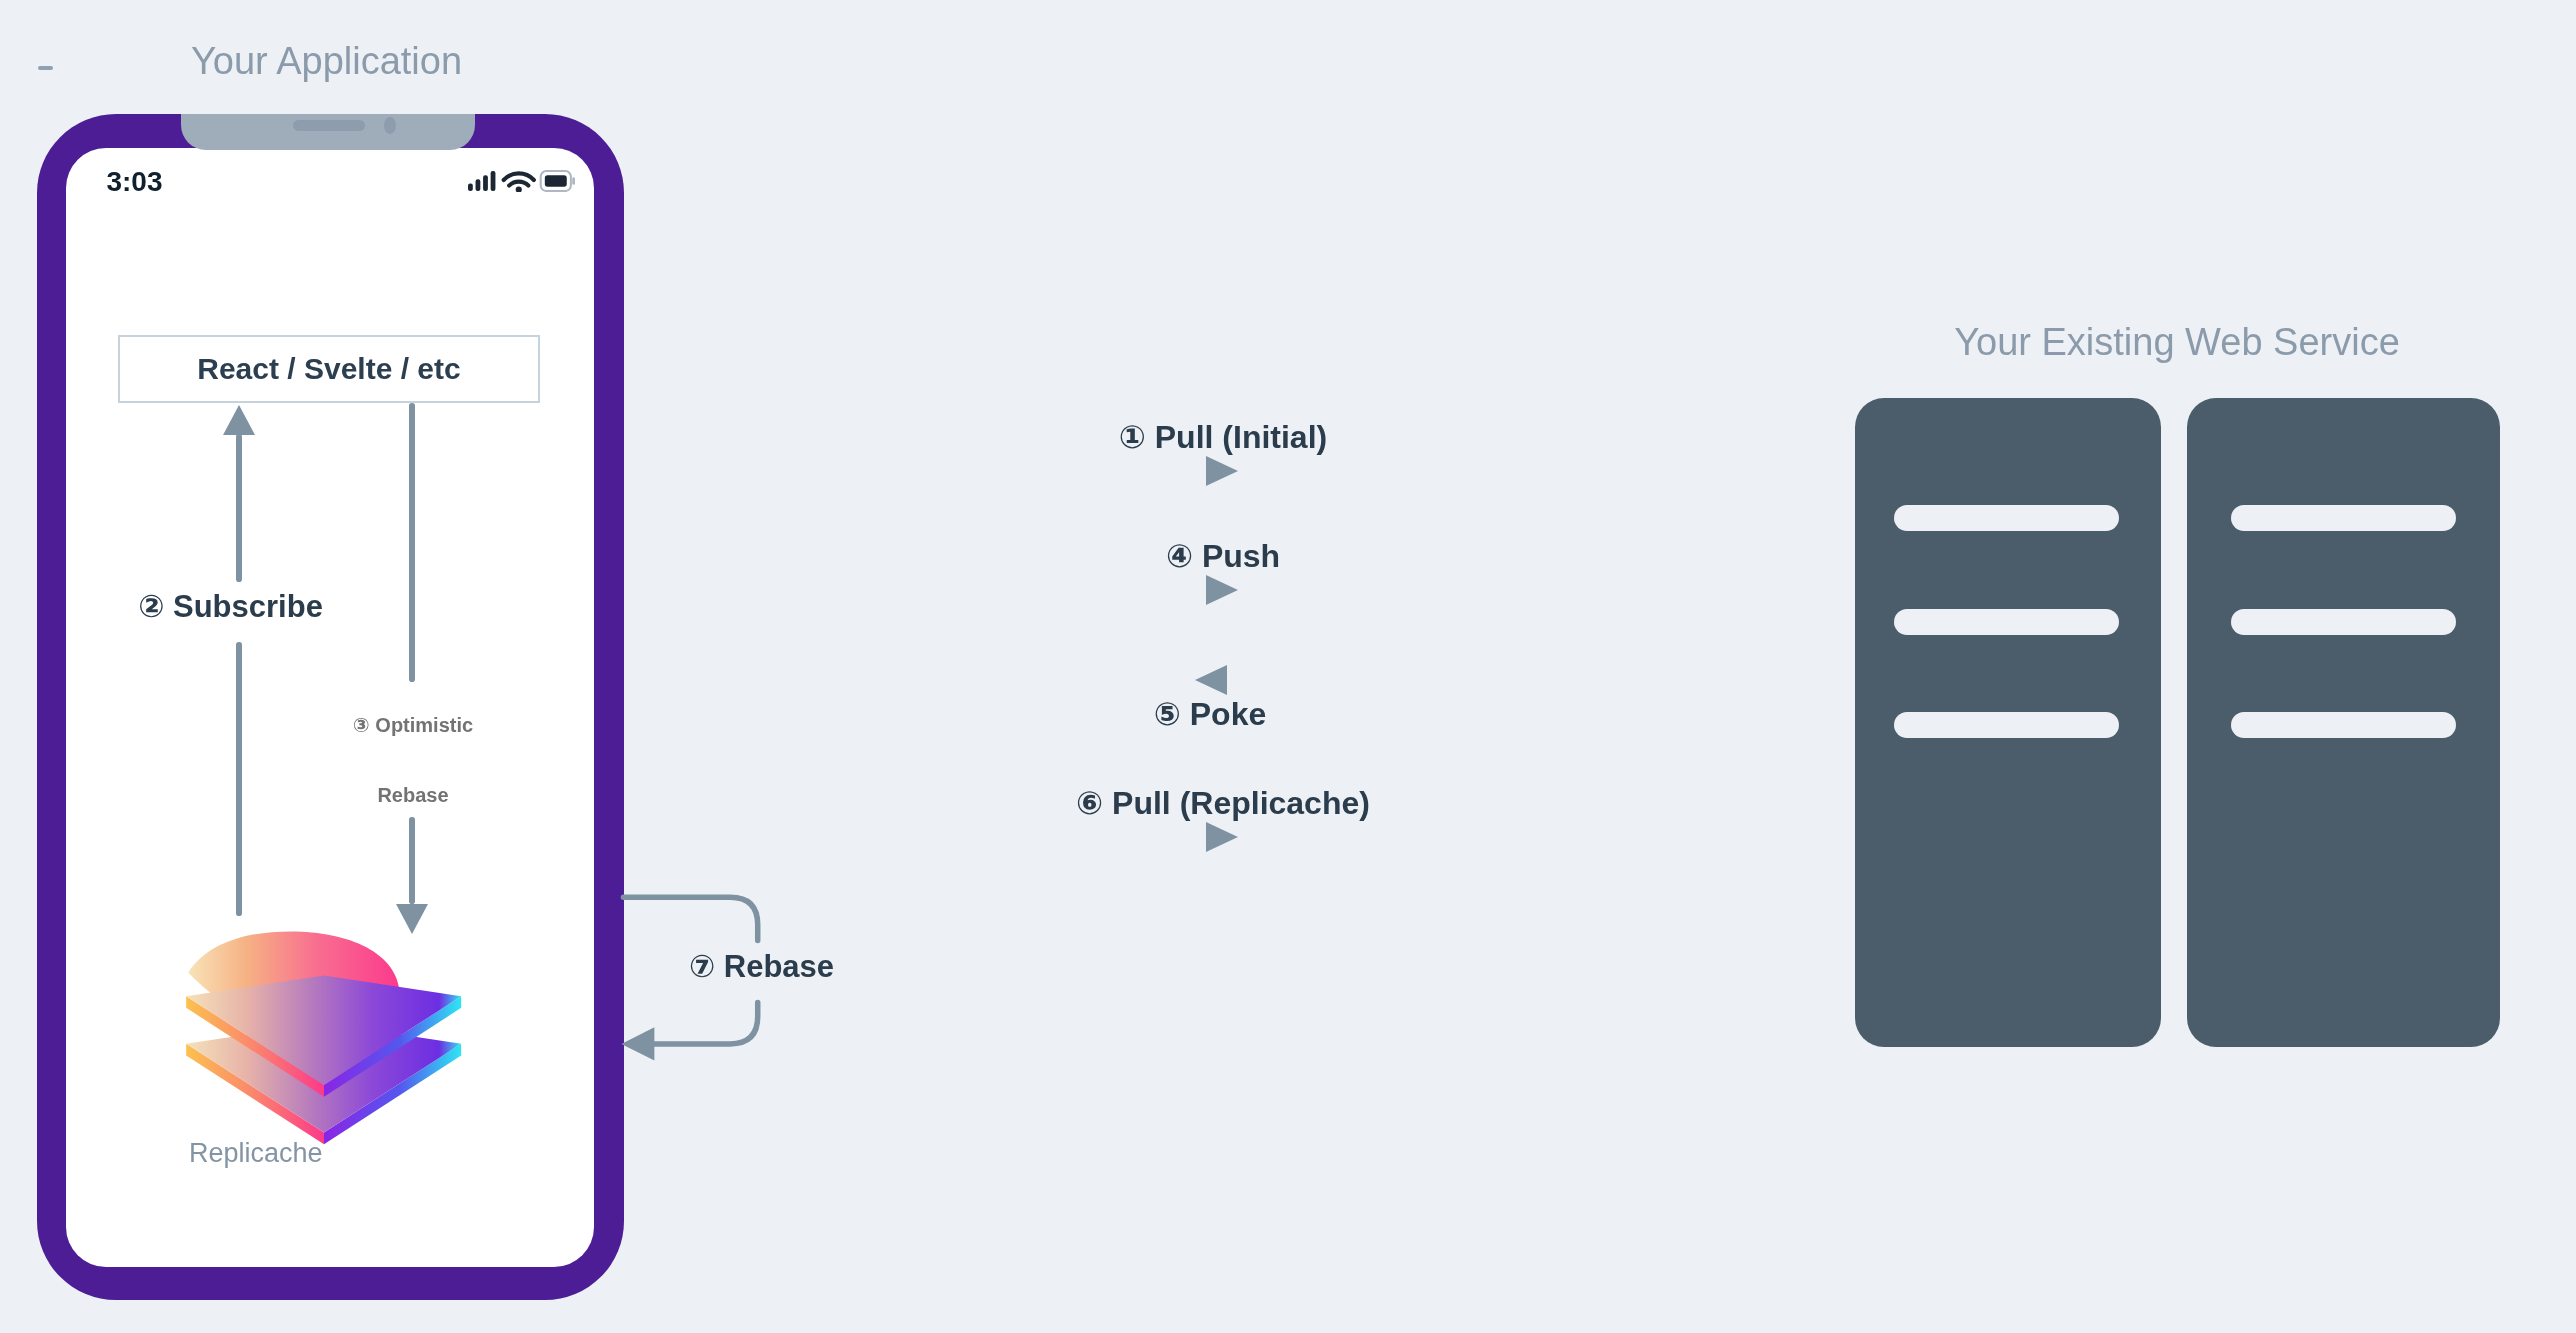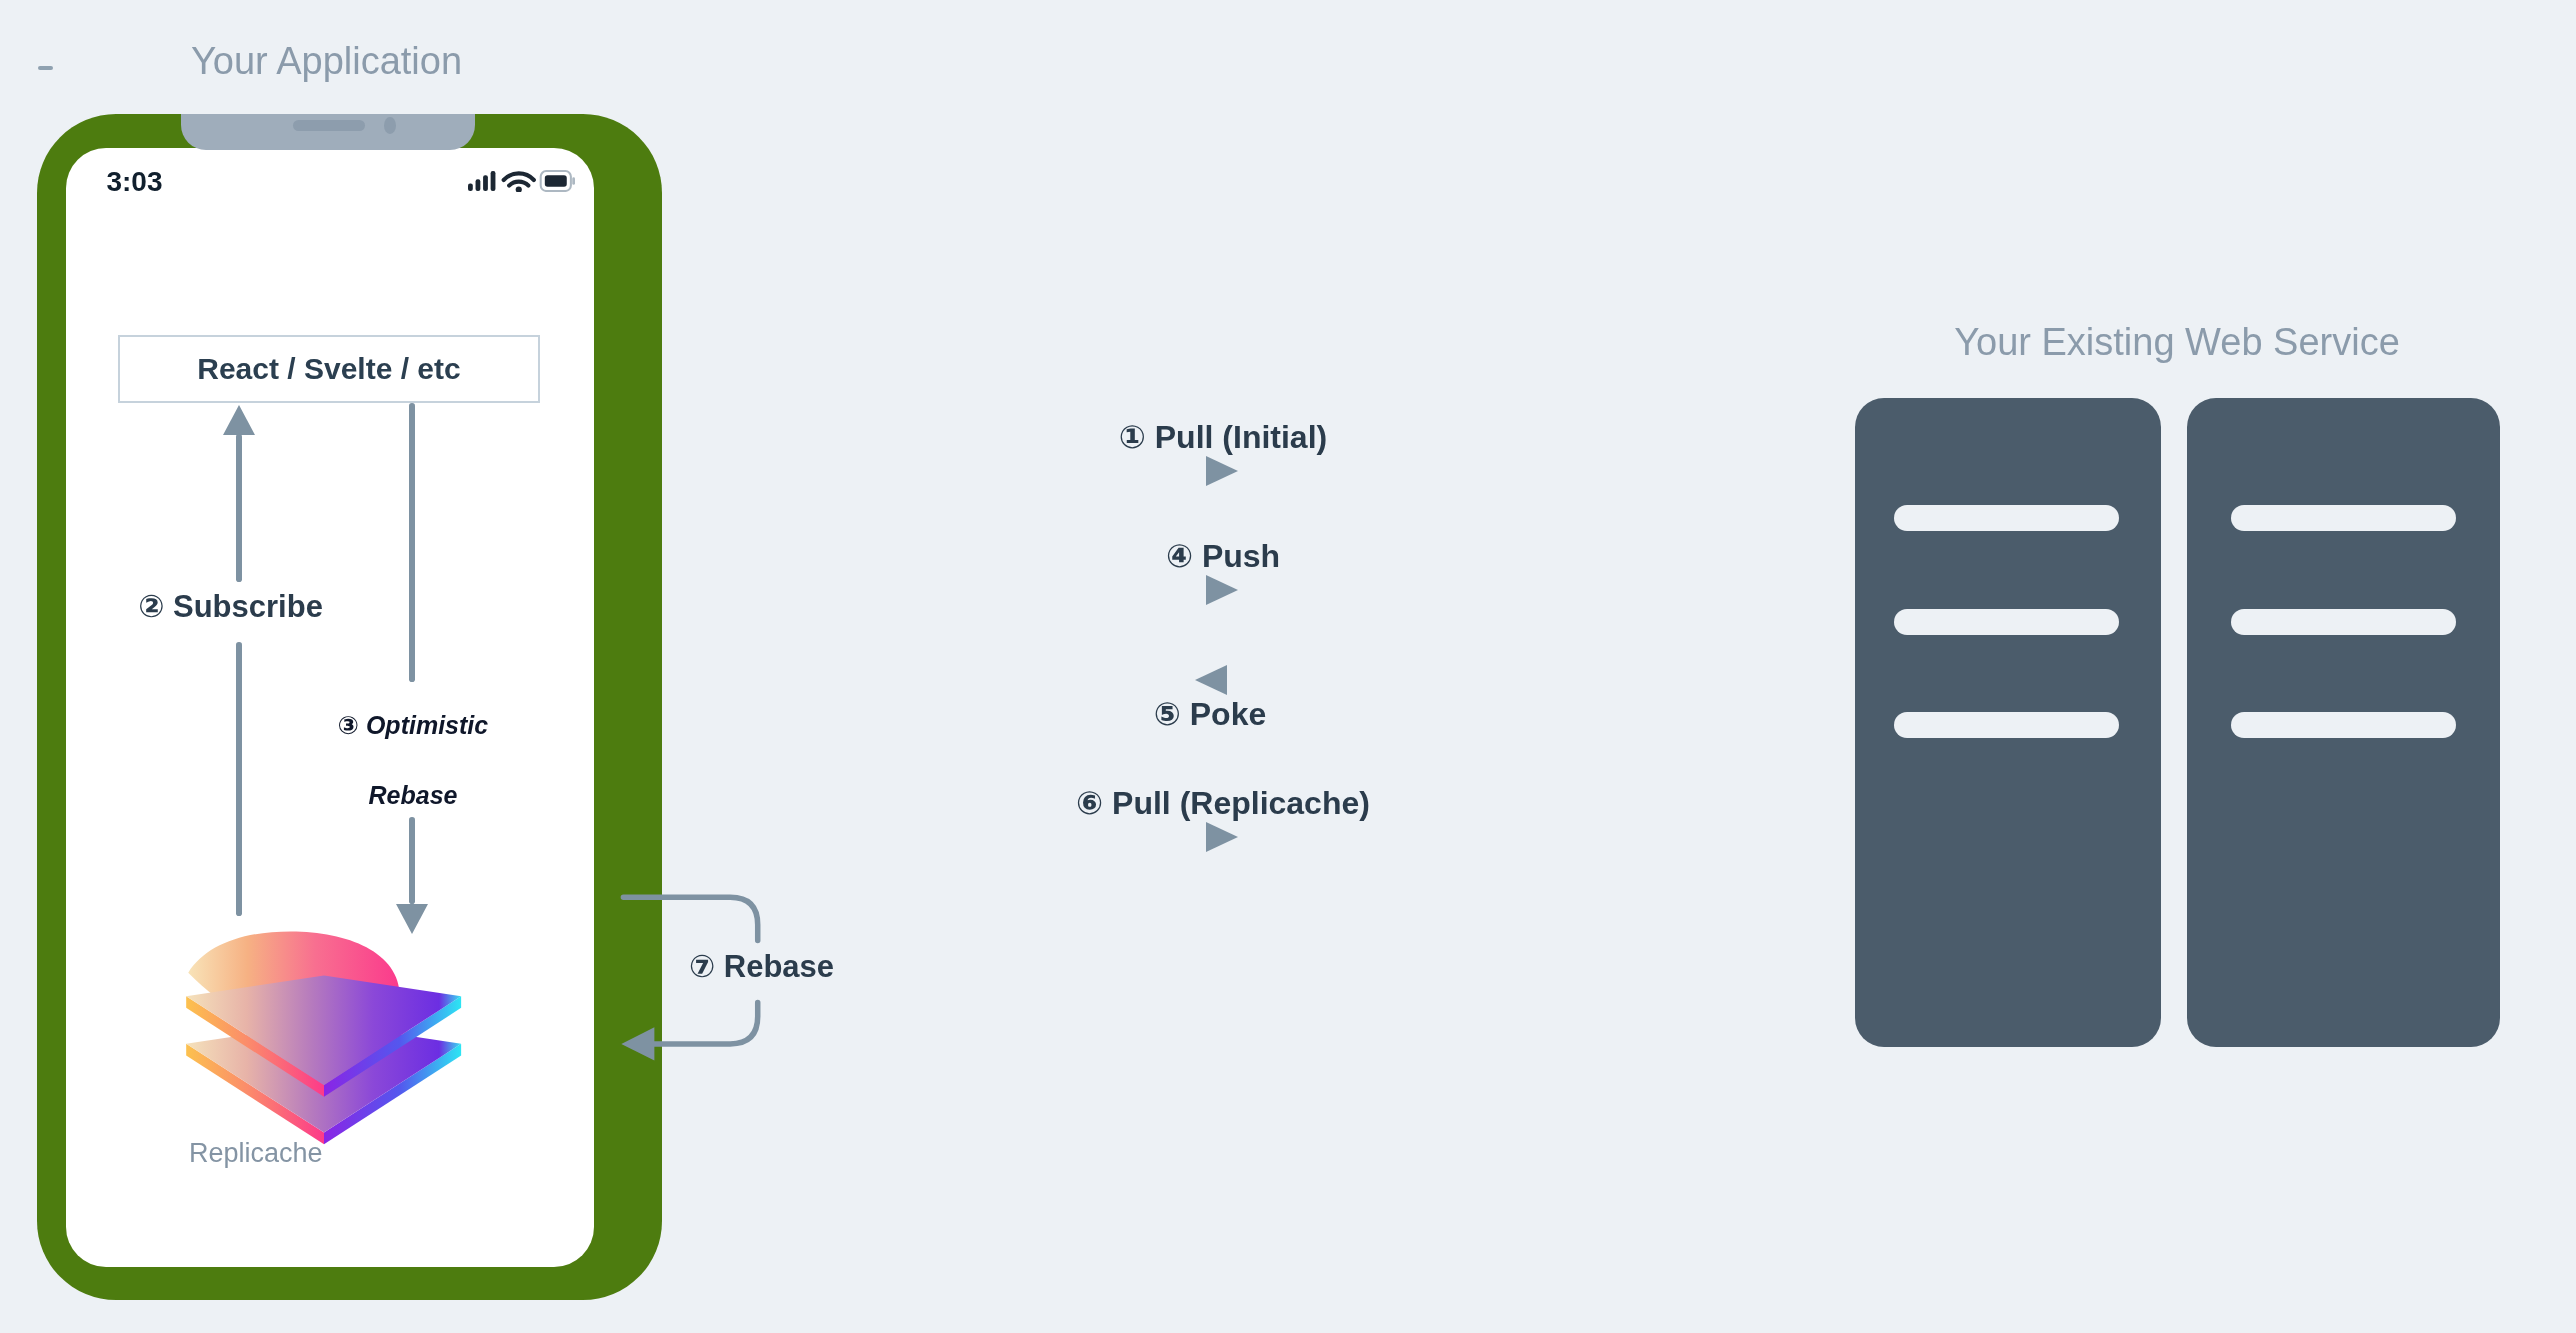--- a/index.html
+++ b/index.html
@@ -9,21 +9,21 @@
   
   .artifact-dash{position:absolute;left:38px;top:66px;width:15px;height:4.1px;border-radius:2.1px;background:#8fa1b0;}
 
   
   .app-title{position:absolute;left:120px;top:40px;width:413px;text-align:center;
              font-size:38px;font-weight:400;color:#8b9bab;}
   .service-title{position:absolute;left:1798px;top:321px;width:758px;text-align:center;
              font-size:38px;font-weight:400;color:#8b9bab;}
 
   
-  .phone{position:absolute;left:37px;top:114px;width:587px;height:1186px;border-radius:79px;background:#4d7c0f;padding-left:38px;}
+  .phone{position:absolute;left:37px;top:114px;width:587px;height:1186px;border-radius:79px;background:#4c1d95;}
   .screen{position:absolute;left:29px;top:34px;width:528px;height:1119px;border-radius:40px;background:#ffffff;}
   .notch{position:absolute;left:144px;top:0px;width:294px;height:36px;background:#9fadbb;
          border-bottom-left-radius:25px;border-bottom-right-radius:25px;}
   .speaker{position:absolute;left:112px;top:5.5px;width:72px;height:11.7px;border-radius:6.2px;background:#8d9dad;}
   .camera{position:absolute;left:203px;top:3.4px;width:11.7px;height:17px;border-radius:50%;background:#8d9dad;}
   .status-time{position:absolute;left:17px;top:18px;width:103px;text-align:center;
                font-size:28px;font-weight:700;color:#11202e;}
   .status-icons{position:absolute;left:402px;top:20.7px;width:107px;height:23.4px;}
 
   
@@ -37,21 +37,21 @@
   .vA2{left:236px;top:642px;height:274px;}
   .vB1{left:409px;top:403px;height:279px;}
   .vB2{left:409px;top:817px;height:87px;}
   .head-up{position:absolute;left:223px;top:405px;width:0;height:0;
            border-left:16px solid transparent;border-right:16px solid transparent;border-bottom:30px solid #7e92a2;}
   .head-down{position:absolute;left:396px;top:904px;width:0;height:0;
            border-left:16px solid transparent;border-right:16px solid transparent;border-top:30px solid #7e92a2;}
   .subscribe-label{position:absolute;left:86px;top:588px;width:289px;text-align:center;
                    font-size:31px;font-weight:600;color:#2b3c4c;}
   .optimistic-label{position:absolute;left:265px;top:690px;width:296px;text-align:center;
-                   font-size:25px;font-weight:600;color:#0f172a;line-height:70px;font-style:italic;}
+                   font-size:20px;font-weight:600;color:#737373;line-height:70px;}
 
   
   .logo{position:absolute;left:186px;top:930px;width:276px;height:215px;}
   .logo-label{position:absolute;left:189px;top:1138px;width:276px;text-align:left;
               font-size:27px;font-weight:400;color:#8494a4;}
 
   
   .arrow-row{position:absolute;height:34px;display:flex;align-items:center;flex-direction:column;}
   .row-pull-initial{left:621px;top:418px;width:1204px;}
   .row-push{left:621px;top:537px;width:1204px;}

